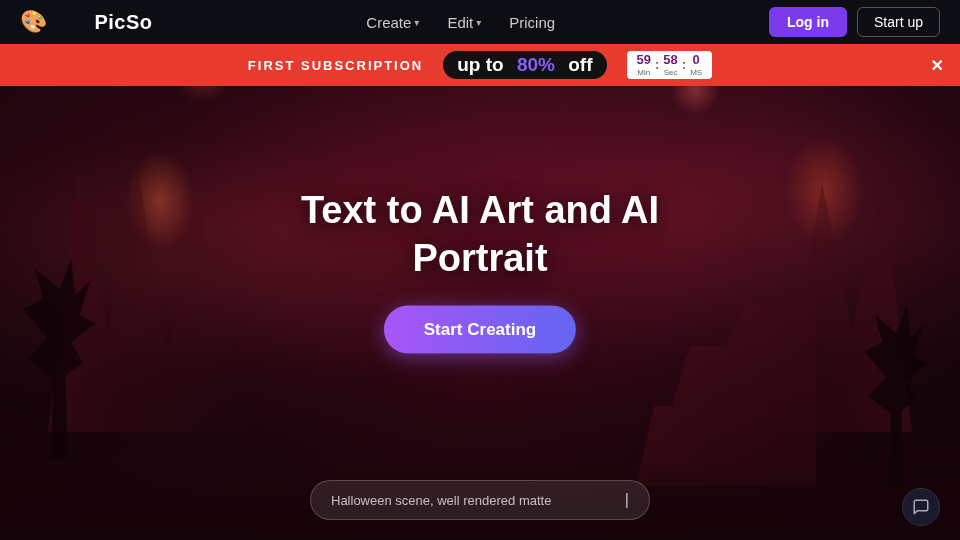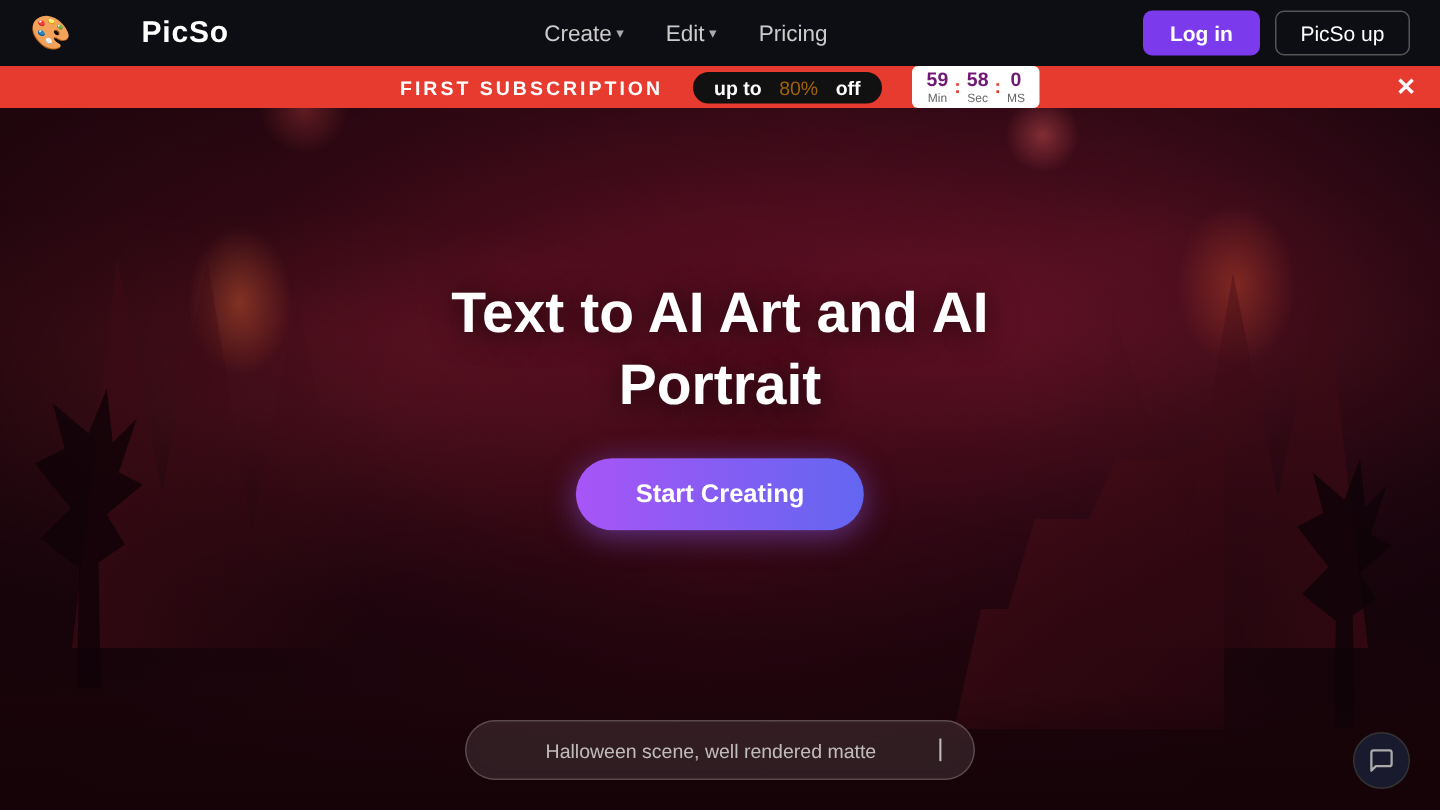--- a/index.html
+++ b/index.html
@@ -23,33 +23,33 @@
       background: #7c3aed; color: #fff; border: none; border-radius: 6px;
       padding: 7px 18px; font-size: 14px; font-weight: 600; cursor: pointer;
     }
     .btn-signup {
       background: transparent; color: #fff; border: 1.5px solid #555; border-radius: 6px;
       padding: 6px 16px; font-size: 14px; font-weight: 500; cursor: pointer;
     }
 
     
     .promo-banner {
-      position: absolute; top: 44px; left: 0; right: 0; height: 28px;
+      position: absolute; top: 44px; left: 0; right: 0; height: 42px;
       background: #e63b2e;
       display: flex; align-items: center; justify-content: center; gap: 20px;
       z-index: 99;
     }
     .promo-text {
       color: #fff; font-size: 13px; font-weight: 800; letter-spacing: 2px; text-transform: uppercase;
     }
     .promo-badge {
       background: #111; color: #fff; border-radius: 20px; padding: 3px 14px;
-      font-size: 13px; font-weight: 700; display: flex; align-items: center; gap: 4px; justify-content: space-between;
-    }
-    .promo-badge-highlight { color: #a16207; font-weight: 400; }
+      font-size: 19px; font-weight: 700; display: flex; align-items: center; gap: 4px; justify-content: space-between;
+    }
+    .promo-badge-highlight { color: #8b5cf6; font-weight: 700; }
     .promo-timer {
       background: #fff; border-radius: 4px; padding: 2px 10px;
       display: flex; align-items: center; gap: 4px;
       font-size: 13px; font-weight: 700; color: #111;
     }
     .timer-sep { color: #e63b2e; font-weight: 900; }
     .timer-label { font-size: 8px; color: #666; font-weight: 400; }
     .timer-unit { display: flex; flex-direction: column; align-items: center; }
     .timer-val { font-size: 13px; font-weight: 800; color: #701a75; line-height: 1.1; }
     .promo-close {
@@ -167,21 +167,21 @@
       padding: 14px 40px; font-size: 17px; font-weight: 600; cursor: pointer;
       box-shadow: 0 4px 20px rgba(139,92,246,0.5);
     }
 
     
     .prompt-bar {
       position: absolute; bottom: 20px; left: 50%; transform: translateX(-50%);
       background: rgba(255,255,255,0.1); backdrop-filter: blur(6px);
       border: 1px solid rgba(255,255,255,0.2); border-radius: 25px;
       padding: 10px 20px; display: flex; align-items: center; gap: 8px;
-      min-width: 340px; z-index: 20; text-align: center;
+      min-width: 340px; z-index: 20;
     }
     .prompt-text { color: rgba(255,255,255,0.7); font-size: 13px; flex: 1; }
     .prompt-cursor { color: rgba(255,255,255,0.7); animation: blink 1s infinite; }
     @keyframes blink { 0%,100%{opacity:1} 50%{opacity:0} }
 
     
     .chat-btn {
       position: absolute; bottom: 14px; right: 20px; z-index: 20;
       width: 38px; height: 38px; background: #1a1a2e; border-radius: 50%;
       display: flex; align-items: center; justify-content: center; cursor: pointer;
@@ -222,21 +222,21 @@
     <a class="nav-link">
       <span>Edit</span>
       <span class="nav-chevron">▾</span>
     </a>
     <a class="nav-link">
       <span>Pricing</span>
     </a>
   </div>
   <div class="navbar-right">
     <button class="btn-login">Log in</button>
-    <button class="btn-signup">PicSo up</button>
+    <button class="btn-signup">Start up</button>
   </div>
 </nav>
 
 <div class="promo-banner">
   <span class="promo-text">FIRST SUBSCRIPTION</span>
   <div class="promo-badge">
     <span>up to</span>&nbsp;<span class="promo-badge-highlight">80%</span>&nbsp;<span>off</span>
   </div>
   <div class="promo-timer">
     <div class="timer-unit">

